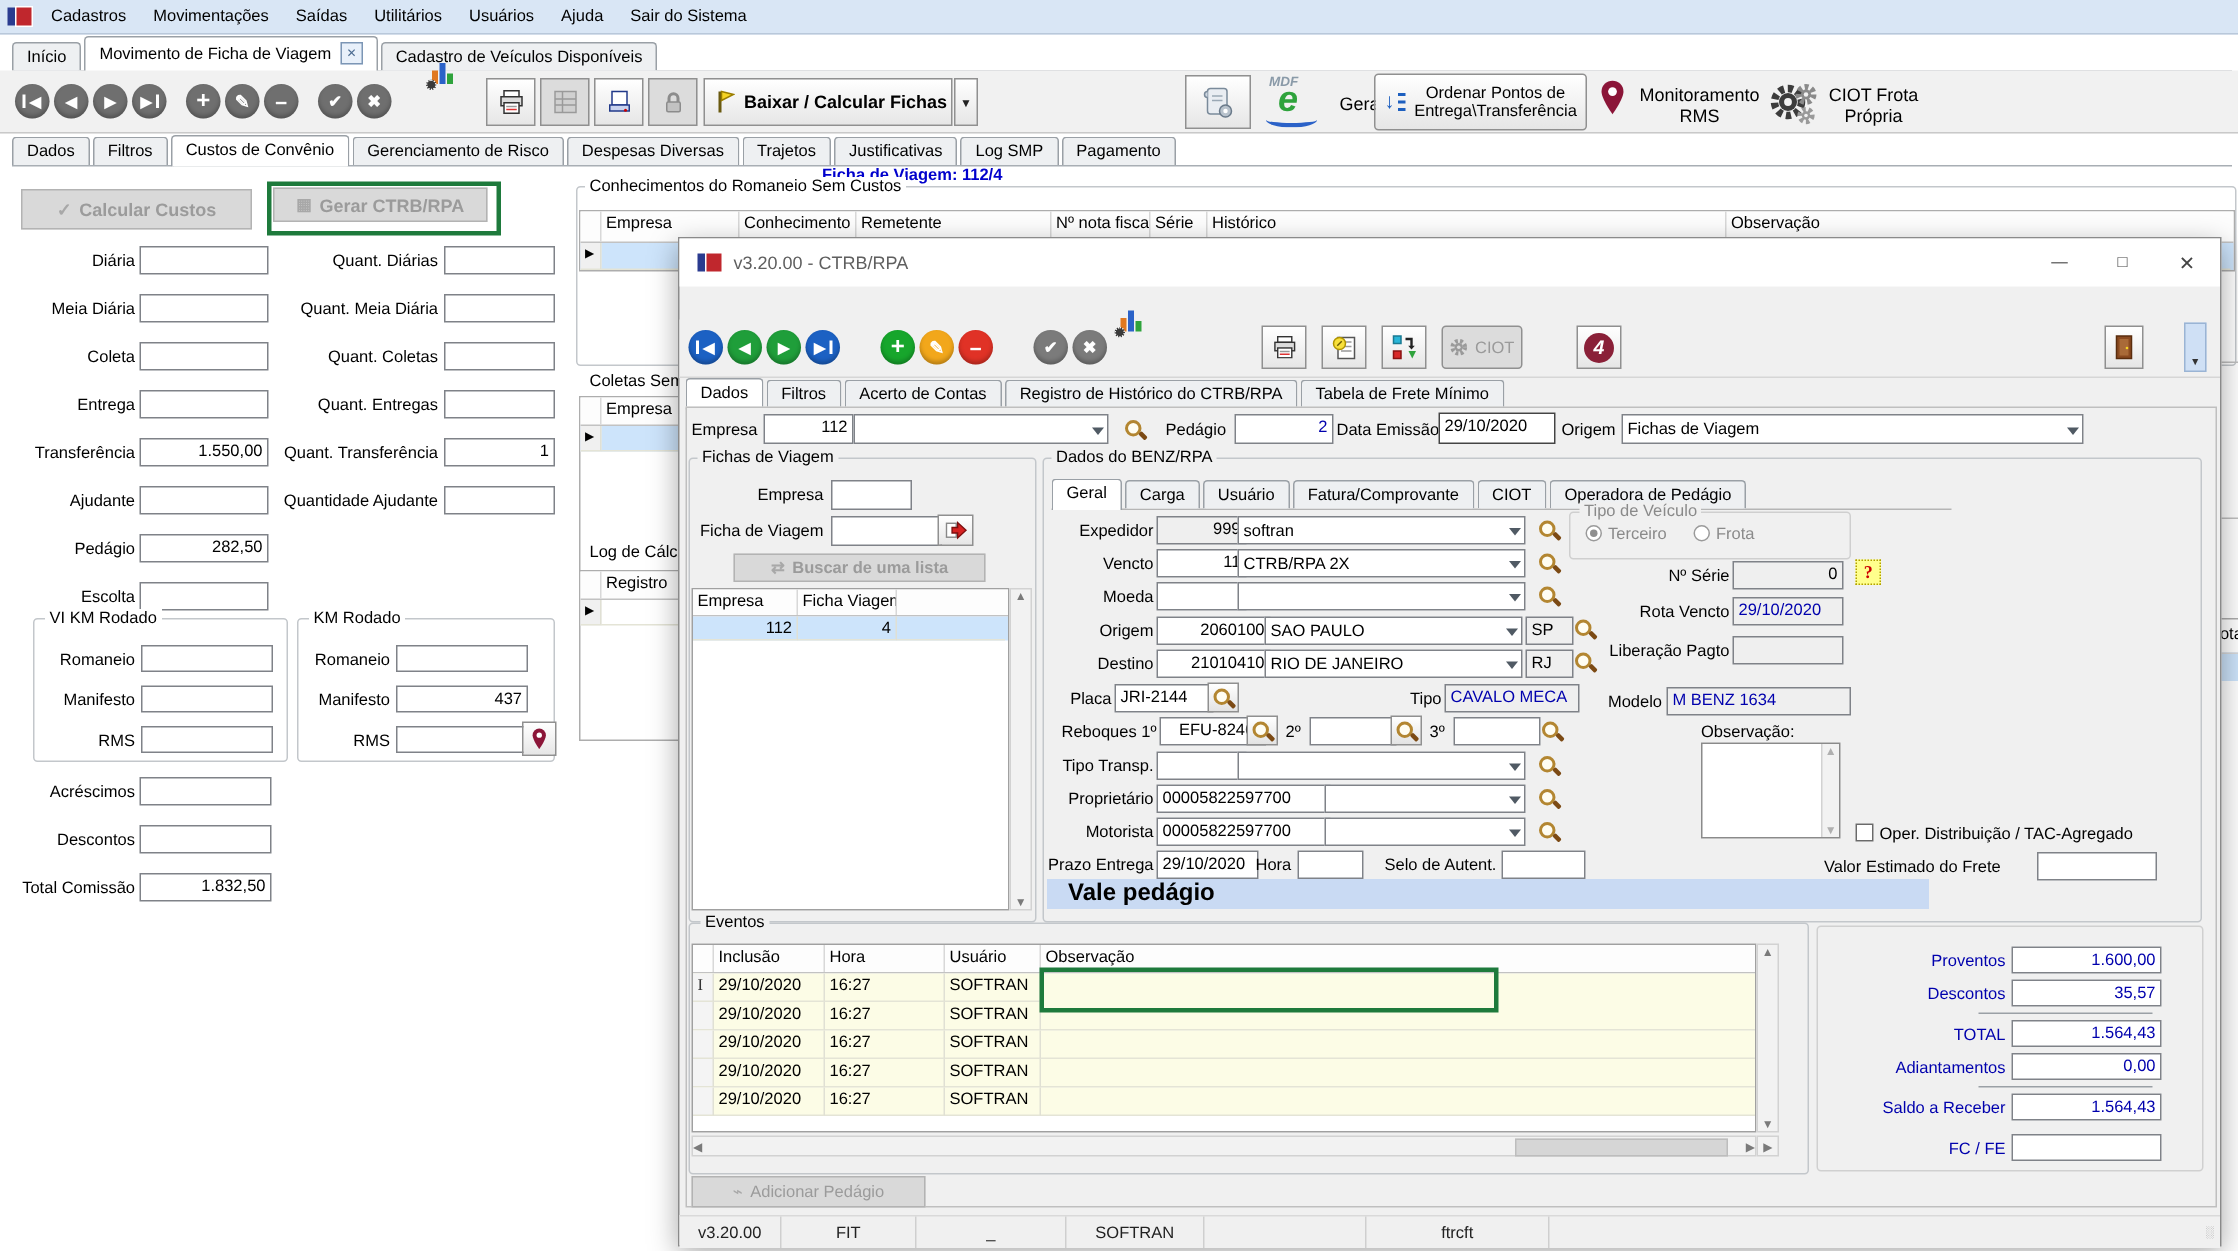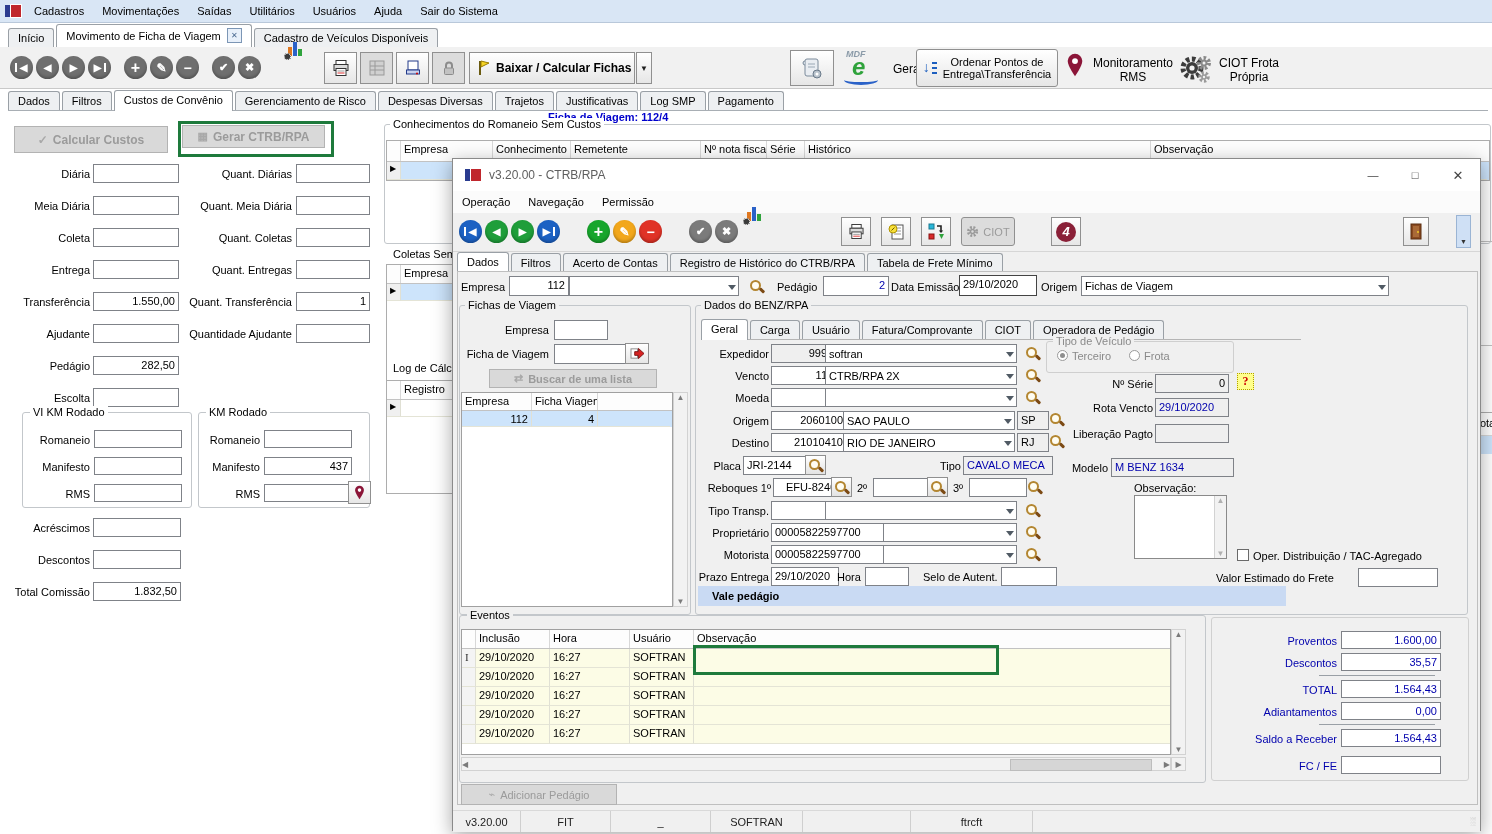--- a/index.html
+++ b/index.html
@@ -351,25 +351,20 @@
         <span style="position:absolute;left:5px;top:0;width:10px;height:12px;background:#c0272d;border:1px solid #fff;"></span>
       </span>
       <span style="font-size:12px;color:#5f5f5f;">v3.20.00 - CTRB/RPA</span>
       <span style="margin-left:auto;display:flex;height:100%;">
         <span style="width:42px;display:flex;align-items:center;justify-content:center;color:#444;">—</span>
         <span style="width:42px;display:flex;align-items:center;justify-content:center;color:#444;">□</span>
         <span style="width:44px;display:flex;align-items:center;justify-content:center;color:#444;font-size:13px;">✕</span>
       </span>
     </div>
 
-    <div class="a" style="left:0;top:32px;width:100%;height:22px;background:#fbfbfb;display:flex;align-items:center;border-bottom:1px solid #e4e4e4;">
-      <span class="mitem">Operação</span>
-      <span class="mitem">Navegação</span>
-      <span class="mitem">Permissão</span>
-    </div>
 
     <div class="a" style="left:0;top:54px;width:100%;height:38px;background:#f0f0f0;border-bottom:1px solid #d6d6d6;"></div>
     <div class="circ" style="left:6px;top:61px;background:#1c61c3;">
         <span style="position:absolute;left:5px;top:7px;width:2px;height:9px;background:#fff;"></span>
         <span style="font-size:10px;margin-left:4px;">◀</span>
       </div>
     <div class="circ" style="left:32px;top:61px;background:#1f9e3a;font-size:10px;">◀</div>
     <div class="circ" style="left:58px;top:61px;background:#1f9e3a;font-size:10px;">▶</div>
     <div class="circ" style="left:84px;top:61px;background:#1c61c3;">
         <span style="font-size:10px;margin-right:4px;">▶</span>
@@ -592,21 +587,21 @@
     <span class="mag" style="left:572px;top:388px;"></span>
 
     <span class="lbl rlbl" style="left:236px;top:412px;width:80px;">Prazo Entrega</span>
     <div class="fld" style="left:318px;top:408px;width:60px;height:17px;">29/10/2020</div>
     <span class="lbl" style="left:384px;top:412px;">Hora</span>
     <div class="fld" style="left:412px;top:408px;width:36px;height:17px;"></div>
     <span class="lbl" style="left:470px;top:412px;">Selo de Autent.</span>
     <div class="fld" style="left:548px;top:408px;width:48px;height:17px;"></div>
 
     <div class="a" style="left:245px;top:427px;width:588px;height:20px;background:#c9daf3;display:flex;align-items:center;">
-      <span style="margin-left:14px;font-weight:bold;font-size:11px;">Vale pedágio</span>
+      <span style="margin-left:14px;font-weight:bold;font-size:16px;">Vale pedágio</span>
     </div>
 
     <div class="grp" style="left:593px;top:182px;width:186px;height:30px;border-color:#cfcfcf;"></div>
     <span class="grplbl mgrplbl" style="left:600px;top:176px;color:#8a8a8a;">Tipo de Veículo</span>
     <span class="radio on" style="left:604px;top:191px;"></span>
     <span class="lbl" style="left:619px;top:191px;color:#8a8a8a;">Terceiro</span>
     <span class="radio" style="left:676px;top:191px;"></span>
     <span class="lbl" style="left:691px;top:191px;color:#8a8a8a;">Frota</span>
 
     <span class="lbl rlbl" style="left:650px;top:219px;width:50px;">Nº Série</span>

